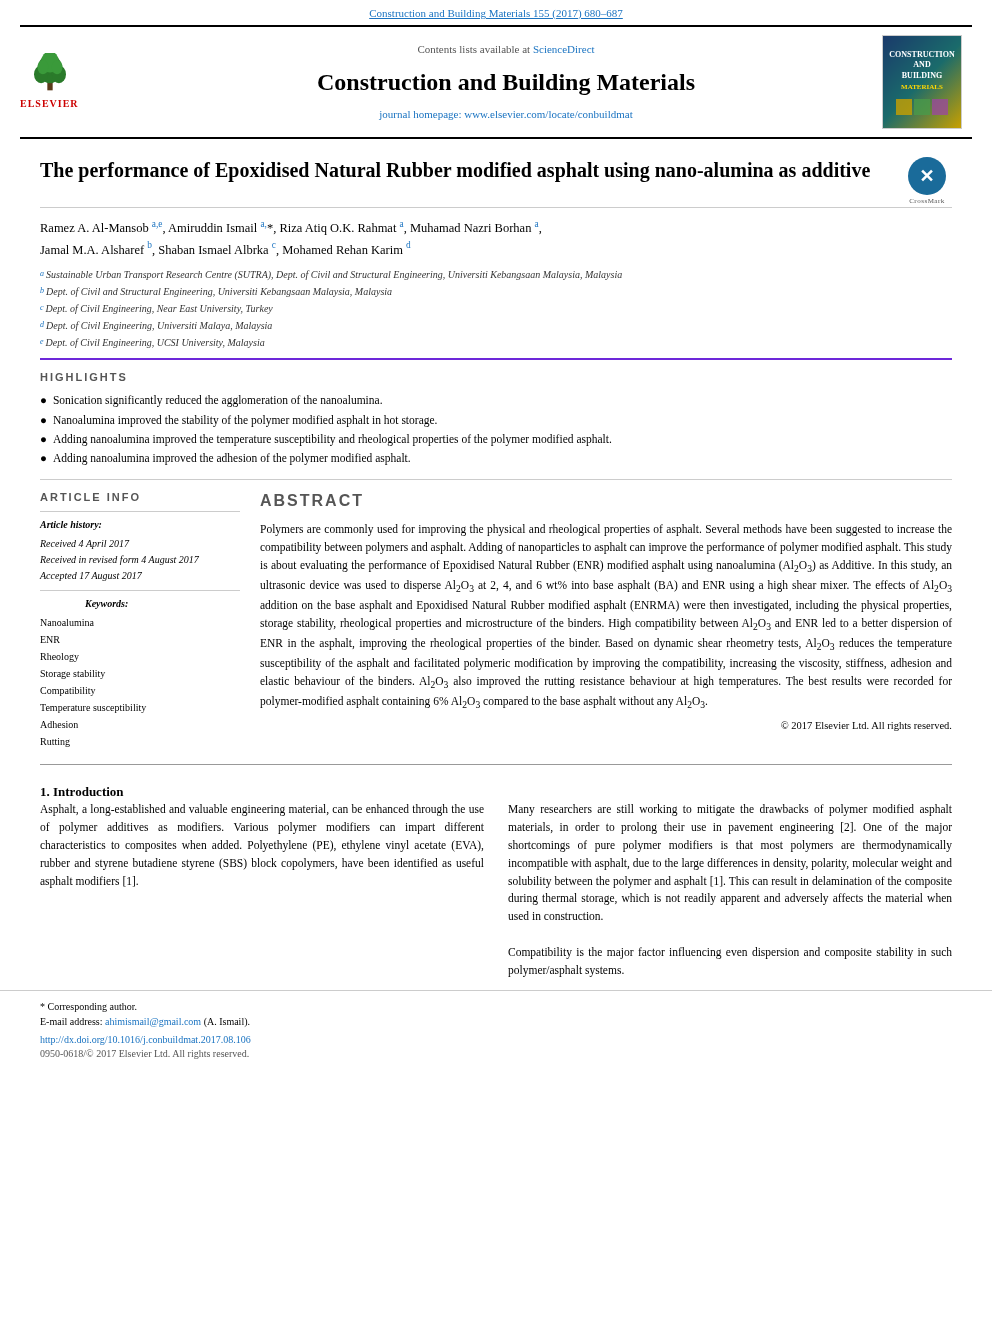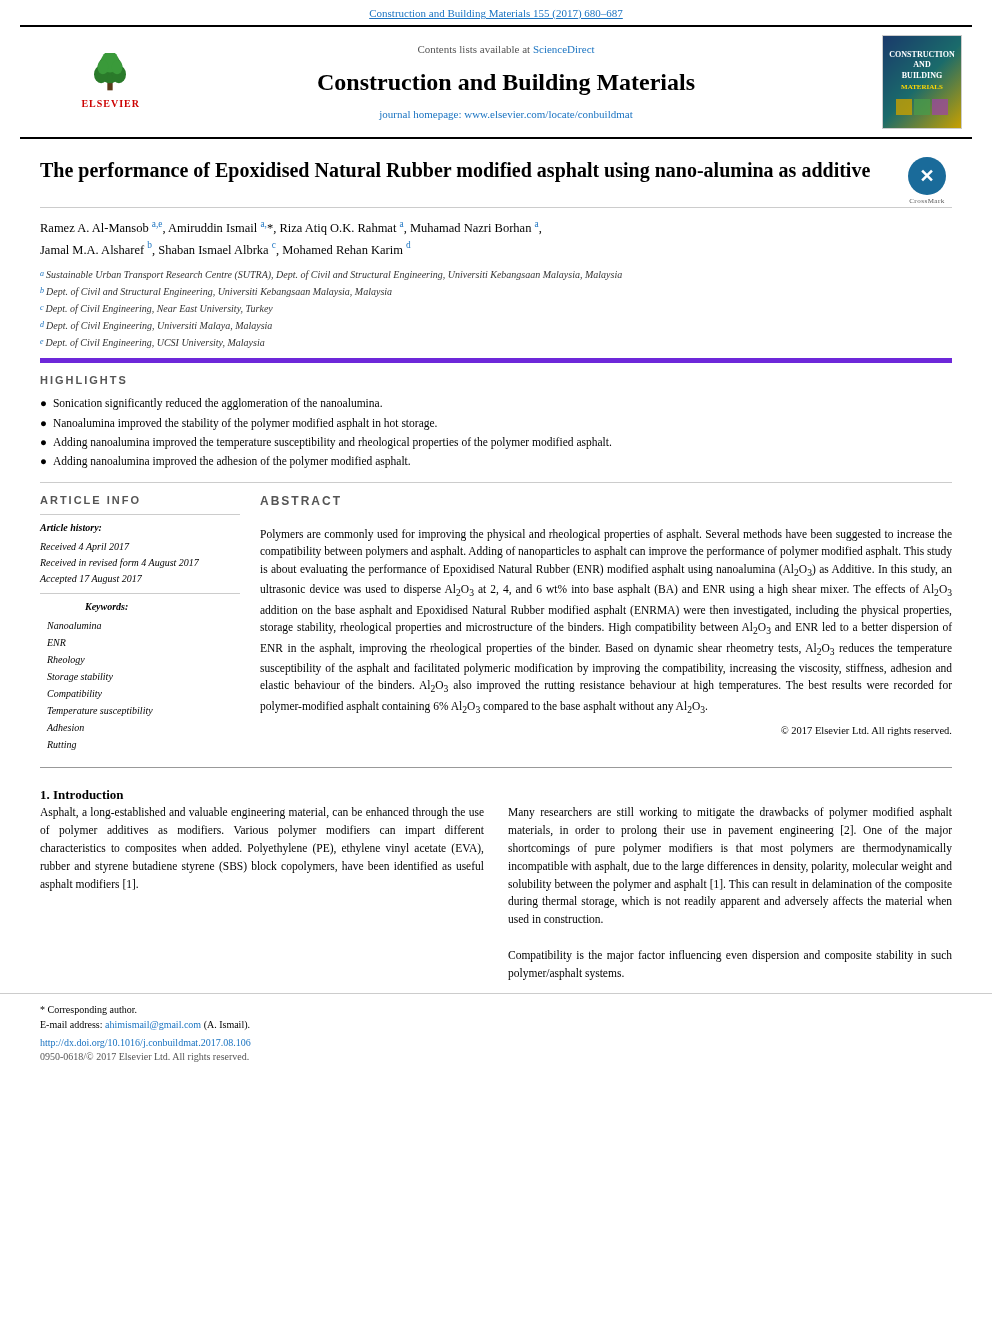--- a/index.html
+++ b/index.html
@@ -28,21 +28,21 @@
       border-top: 2px solid #000;
       border-bottom: 2px solid #000;
       padding: 8px 0;
       margin: 0 20px;
     }
 
     .header-left {
       width: 120px;
       display: flex;
       flex-direction: column;
-      align-items: flex-end;
+      align-items: flex-start;
       justify-content: center;
       flex-shrink: 0;
     }
 
     .elsevier-tree {
       width: 60px;
       height: 40px;
       margin-bottom: 4px;
     }
 
@@ -172,21 +172,21 @@
     .crossmark-label {
       font-size: 7px;
       color: #555;
       margin-top: 2px;
       letter-spacing: 0.5px;
     }
 
     
     .authors-section {
       padding: 10px 0 6px;
-      border-bottom: 5px solid #6d28d9;
+      border-bottom: 2px solid #6d28d9;
     }
 
     .authors-line {
       font-size: 12.5px;
       line-height: 1.7;
       color: #000;
     }
 
     .affiliations {
       margin-top: 6px;
@@ -281,33 +281,31 @@
     .keywords-label {
       font-size: 10px;
       font-style: italic;
       font-weight: bold;
       margin-bottom: 3px;
       margin-left: 45px;
     }
 
     .keyword-item {
       font-size: 10px;
-      font-style: italic;
       color: #000;
       line-height: 1.7;
-      margin-left: 7px;
     }
 
     
     .abstract-title {
-      font-size: 12px;
+      font-size: 16px;
       letter-spacing: 2px;
       color: #555;
       font-weight: bold;
-      margin-bottom: 16px;
+      margin-bottom: 9px;
       font-family: Arial, sans-serif;
       text-transform: uppercase;
     }
 
     .abstract-text {
       font-size: 11.5px;
       line-height: 1.55;
       color: #000;
       text-align: justify;
     }

